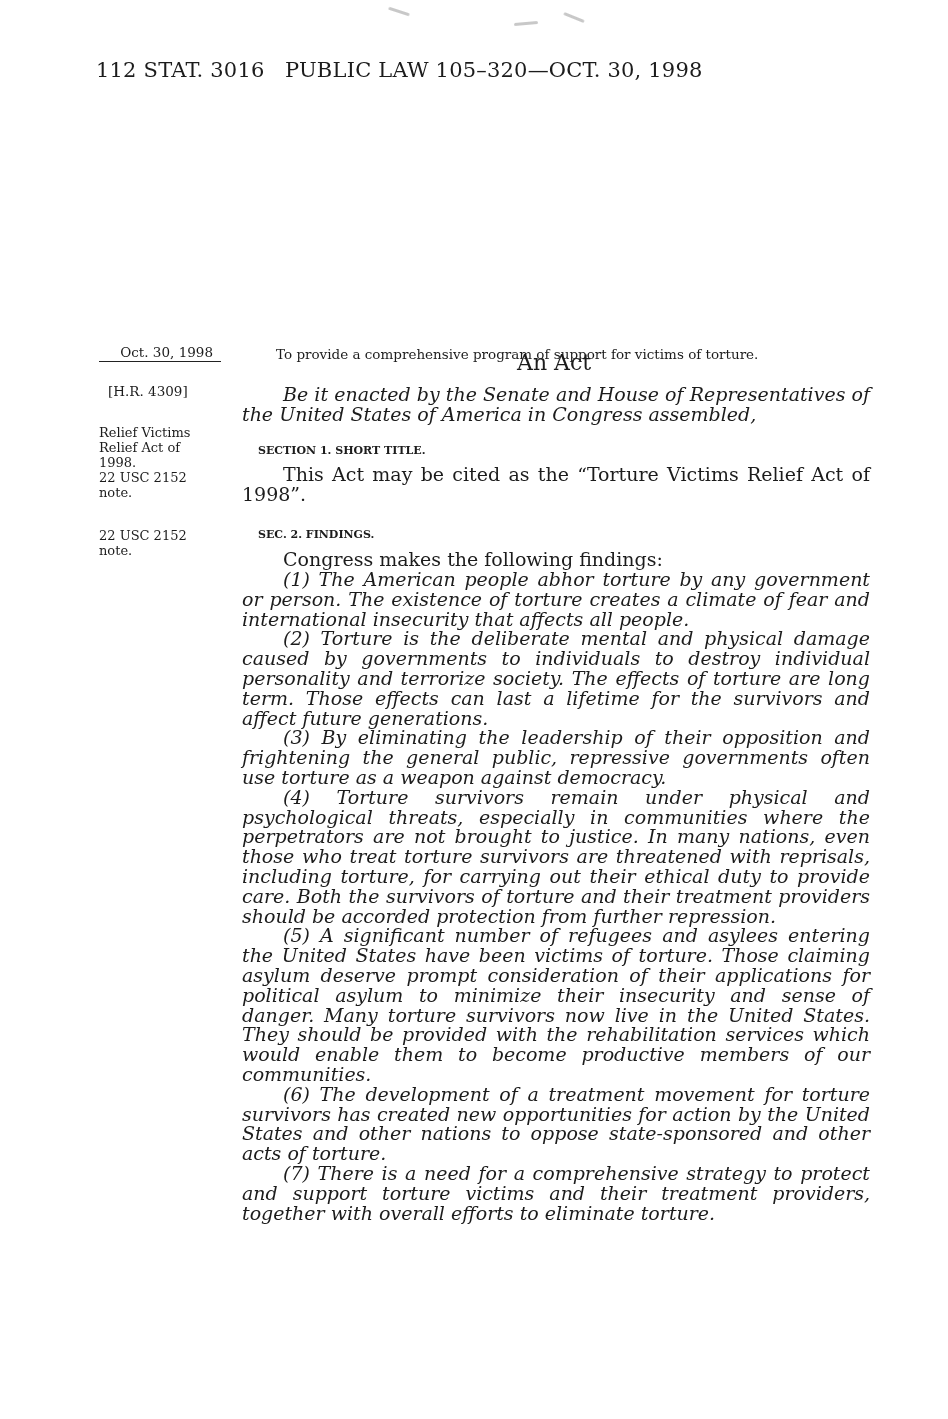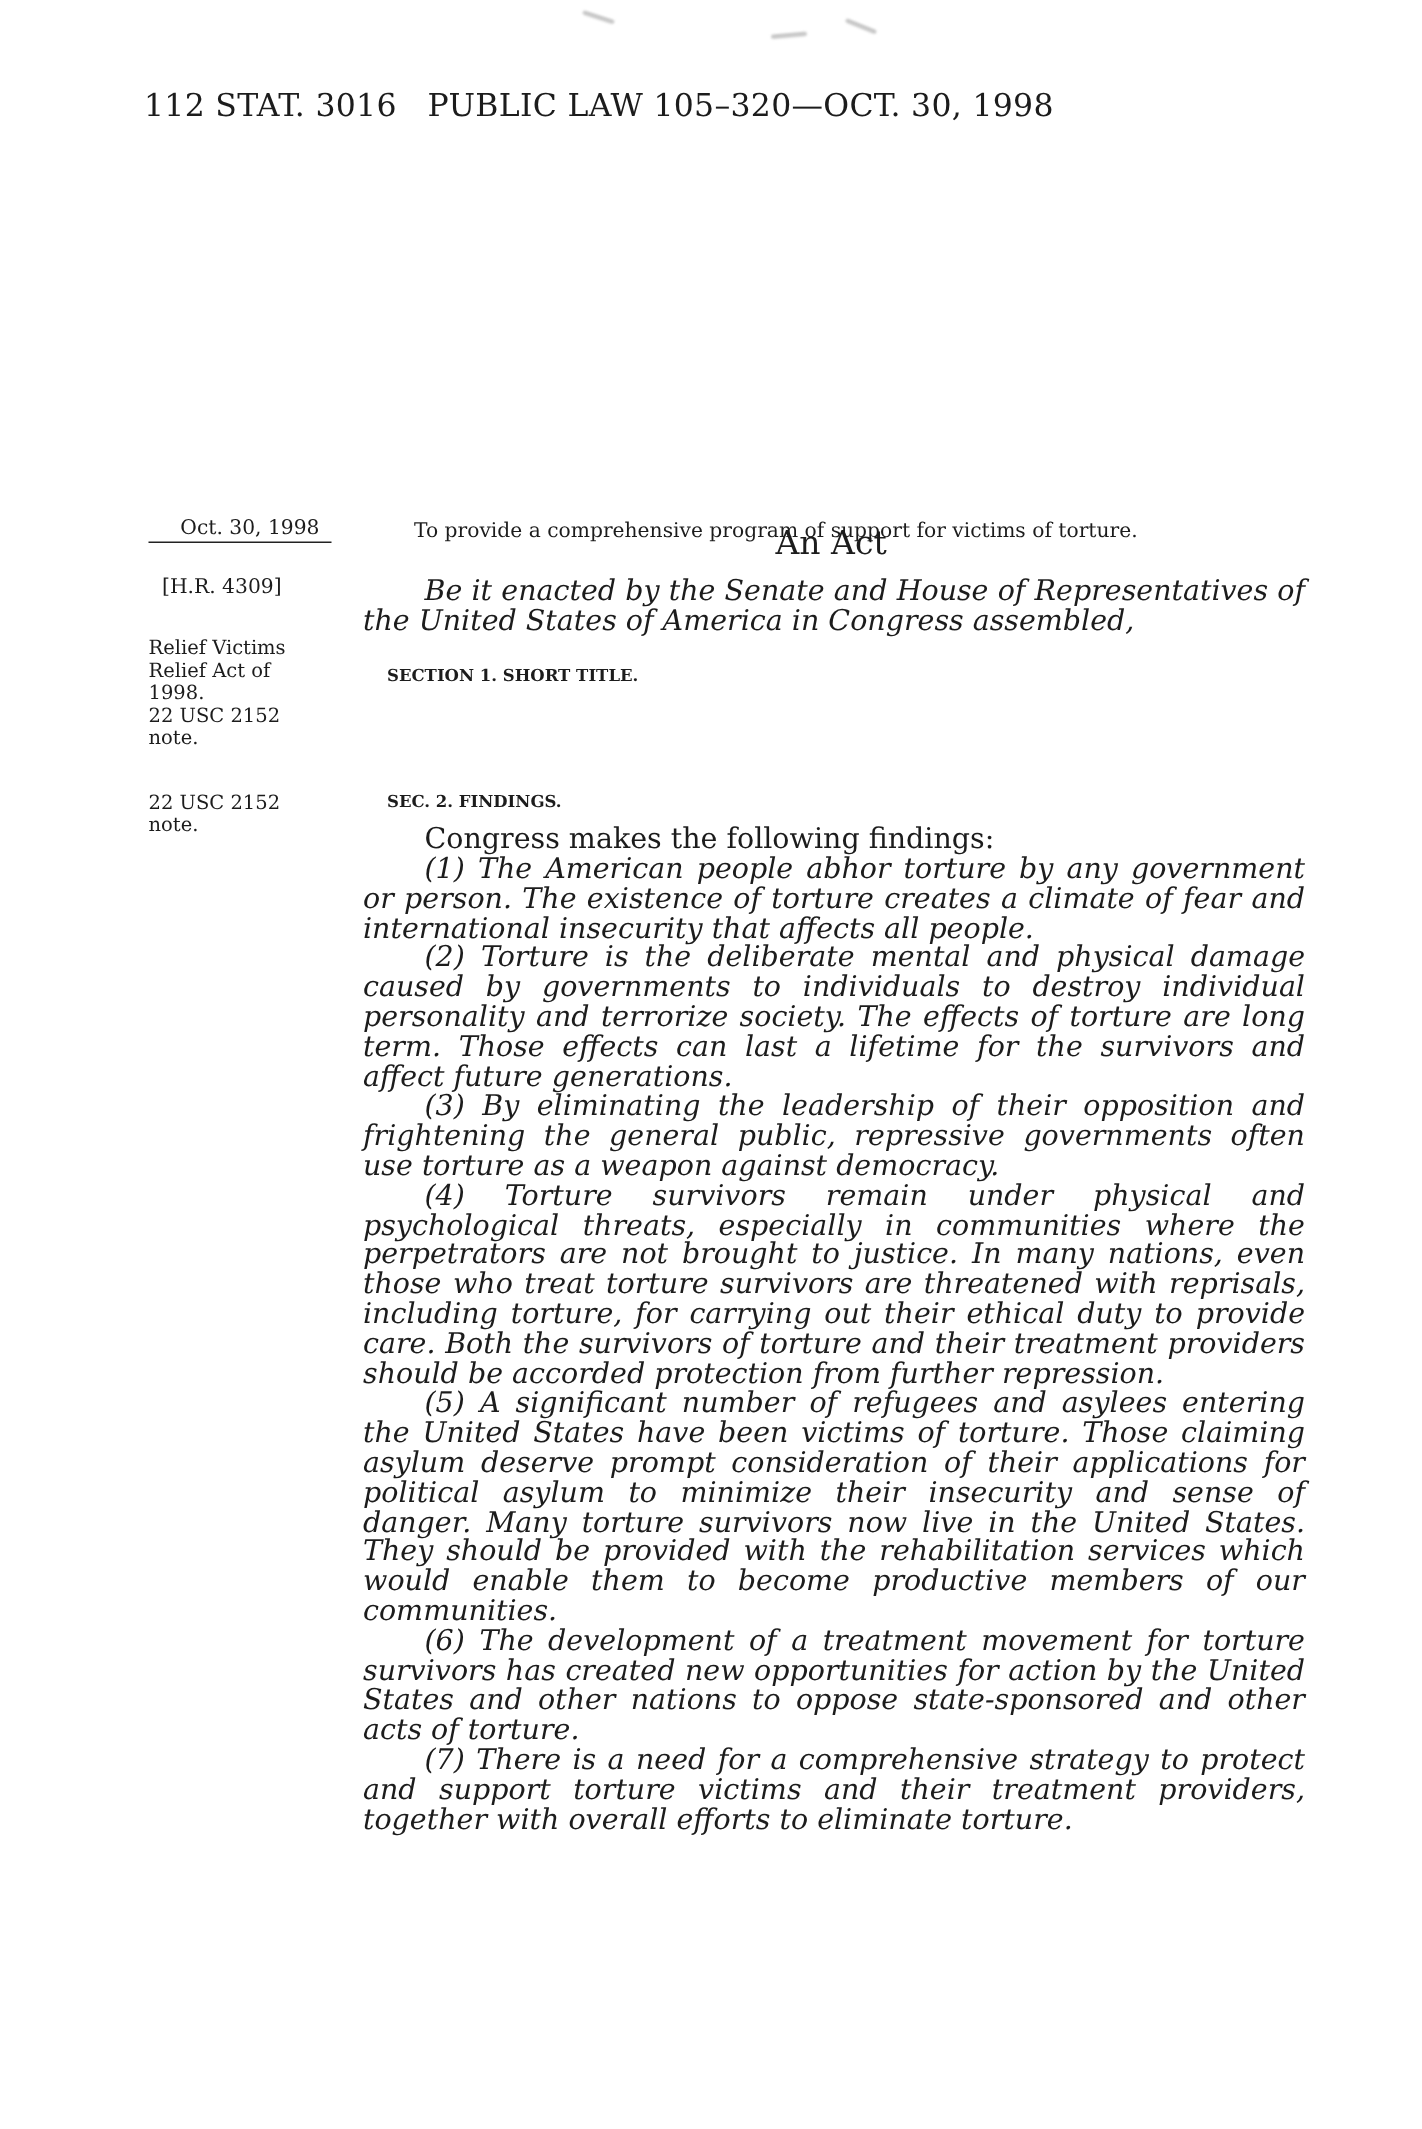--- a/index.html
+++ b/index.html
@@ -55,20 +55,21 @@
   </div>
 
   <div class="side" style="top:528px;">
     <div>22 USC 2152</div>
     <div>note.</div>
   </div>
 
   <div class="body-col enact">Be it enacted by the Senate and House of Representatives of the United States of America in Congress assembled,</div>
 
   <div class="sec-head" style="top:444px;">SECTION 1. SHORT TITLE.</div>
+  <div class="body-col short-title">This Act may be cited as the “Torture Victims Relief Act of 1998”.</div>
 
   <div class="sec-head" style="top:528px;">SEC. 2. FINDINGS.</div>
   <div class="body-col findings-intro">Congress makes the following findings:</div>
 
   <div class="body-col findings">
     <p>(1) The American people abhor torture by any government or person. The existence of torture creates a climate of fear and international insecurity that affects all people.</p>
     <p>(2) Torture is the deliberate mental and physical damage caused by governments to individuals to destroy individual personality and terrorize society. The effects of torture are long term. Those effects can last a lifetime for the survivors and affect future generations.</p>
     <p>(3) By eliminating the leadership of their opposition and frightening the general public, repressive governments often use torture as a weapon against democracy.</p>
     <p>(4) Torture survivors remain under physical and psychological threats, especially in communities where the perpetrators are not brought to justice. In many nations, even those who treat torture survivors are threatened with reprisals, including torture, for carrying out their ethical duty to provide care. Both the survivors of torture and their treatment providers should be accorded protection from further repression.</p>
     <p>(5) A significant number of refugees and asylees entering the United States have been victims of torture. Those claiming asylum deserve prompt consideration of their applications for political asylum to minimize their insecurity and sense of danger. Many torture survivors now live in the United States. They should be provided with the rehabilitation services which would enable them to become productive members of our communities.</p>

